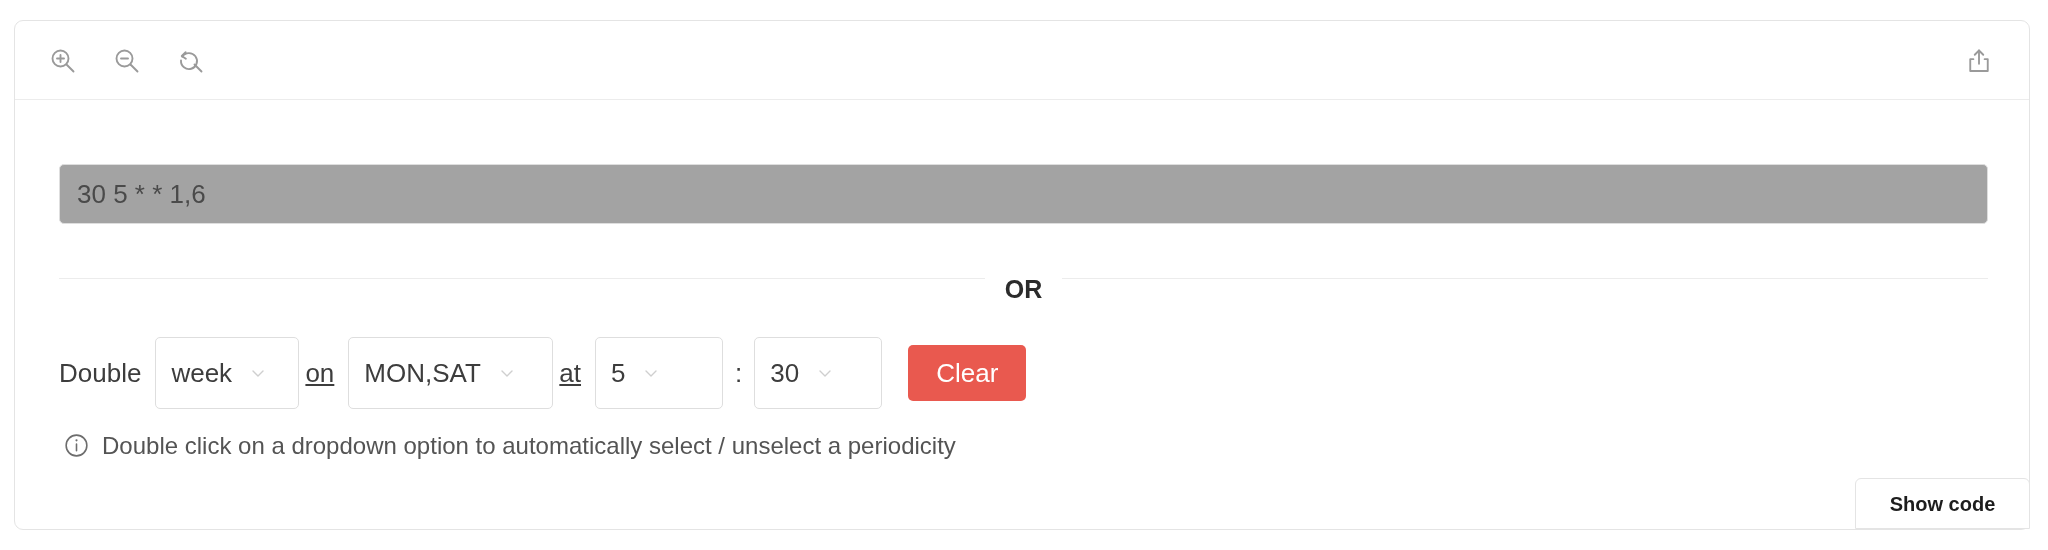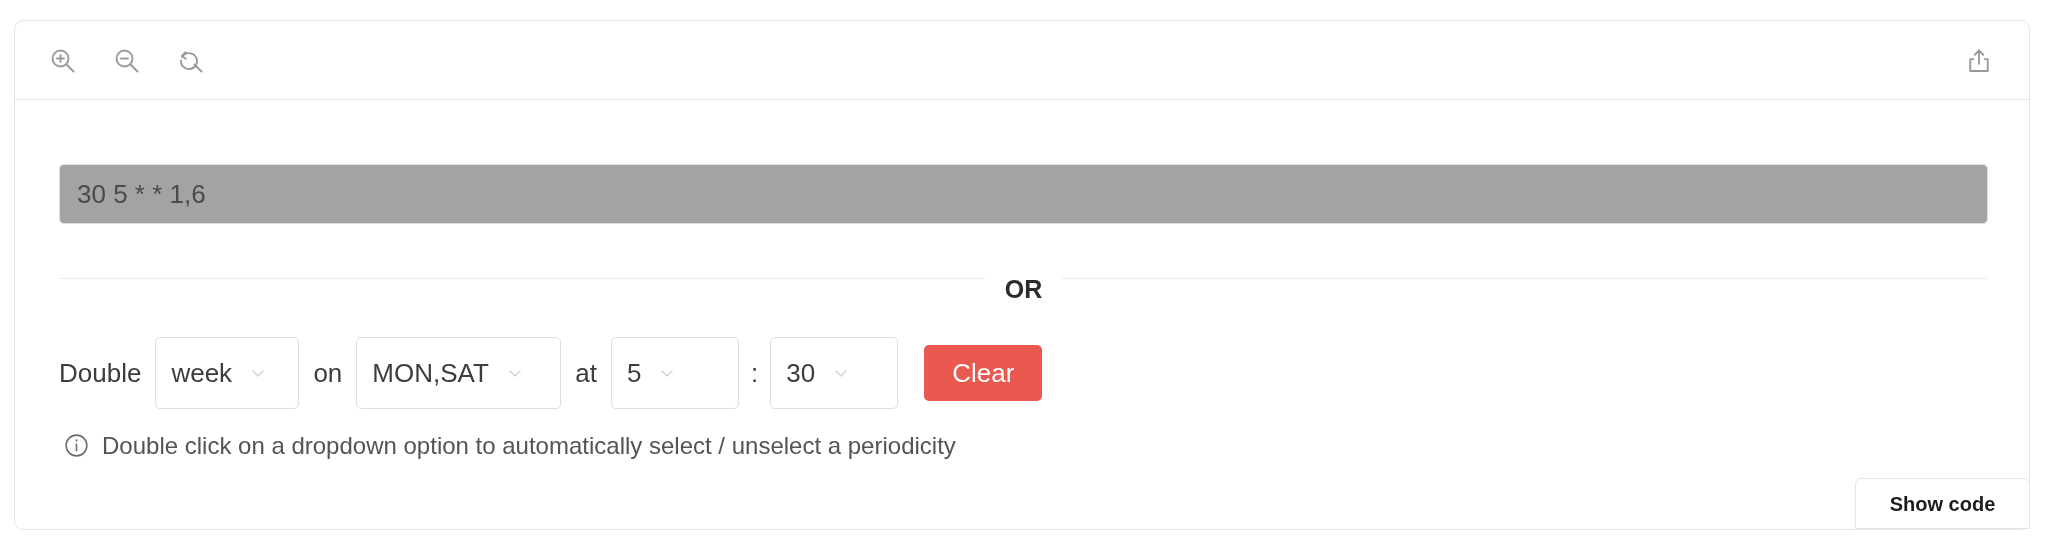--- a/index.html
+++ b/index.html
@@ -138,21 +138,21 @@
     height: 56px;
     display: flex;
     align-items: center;
   }
   .ctl-label {
     font-size: 26px;
     color: #3d3d3d;
     line-height: 1;
     white-space: nowrap;
   }
-  .gap-l { margin-left: 14px; }
+  .gap-l { margin-left: 6px; text-decoration: underline; }
   .gap-r { margin-right: 14px; }
 
   .select {
     position: relative;
     height: 72px;
     box-sizing: border-box;
     border: 1px solid #dedede;
     border-radius: 5px;
     background: #ffffff;
     display: flex;

